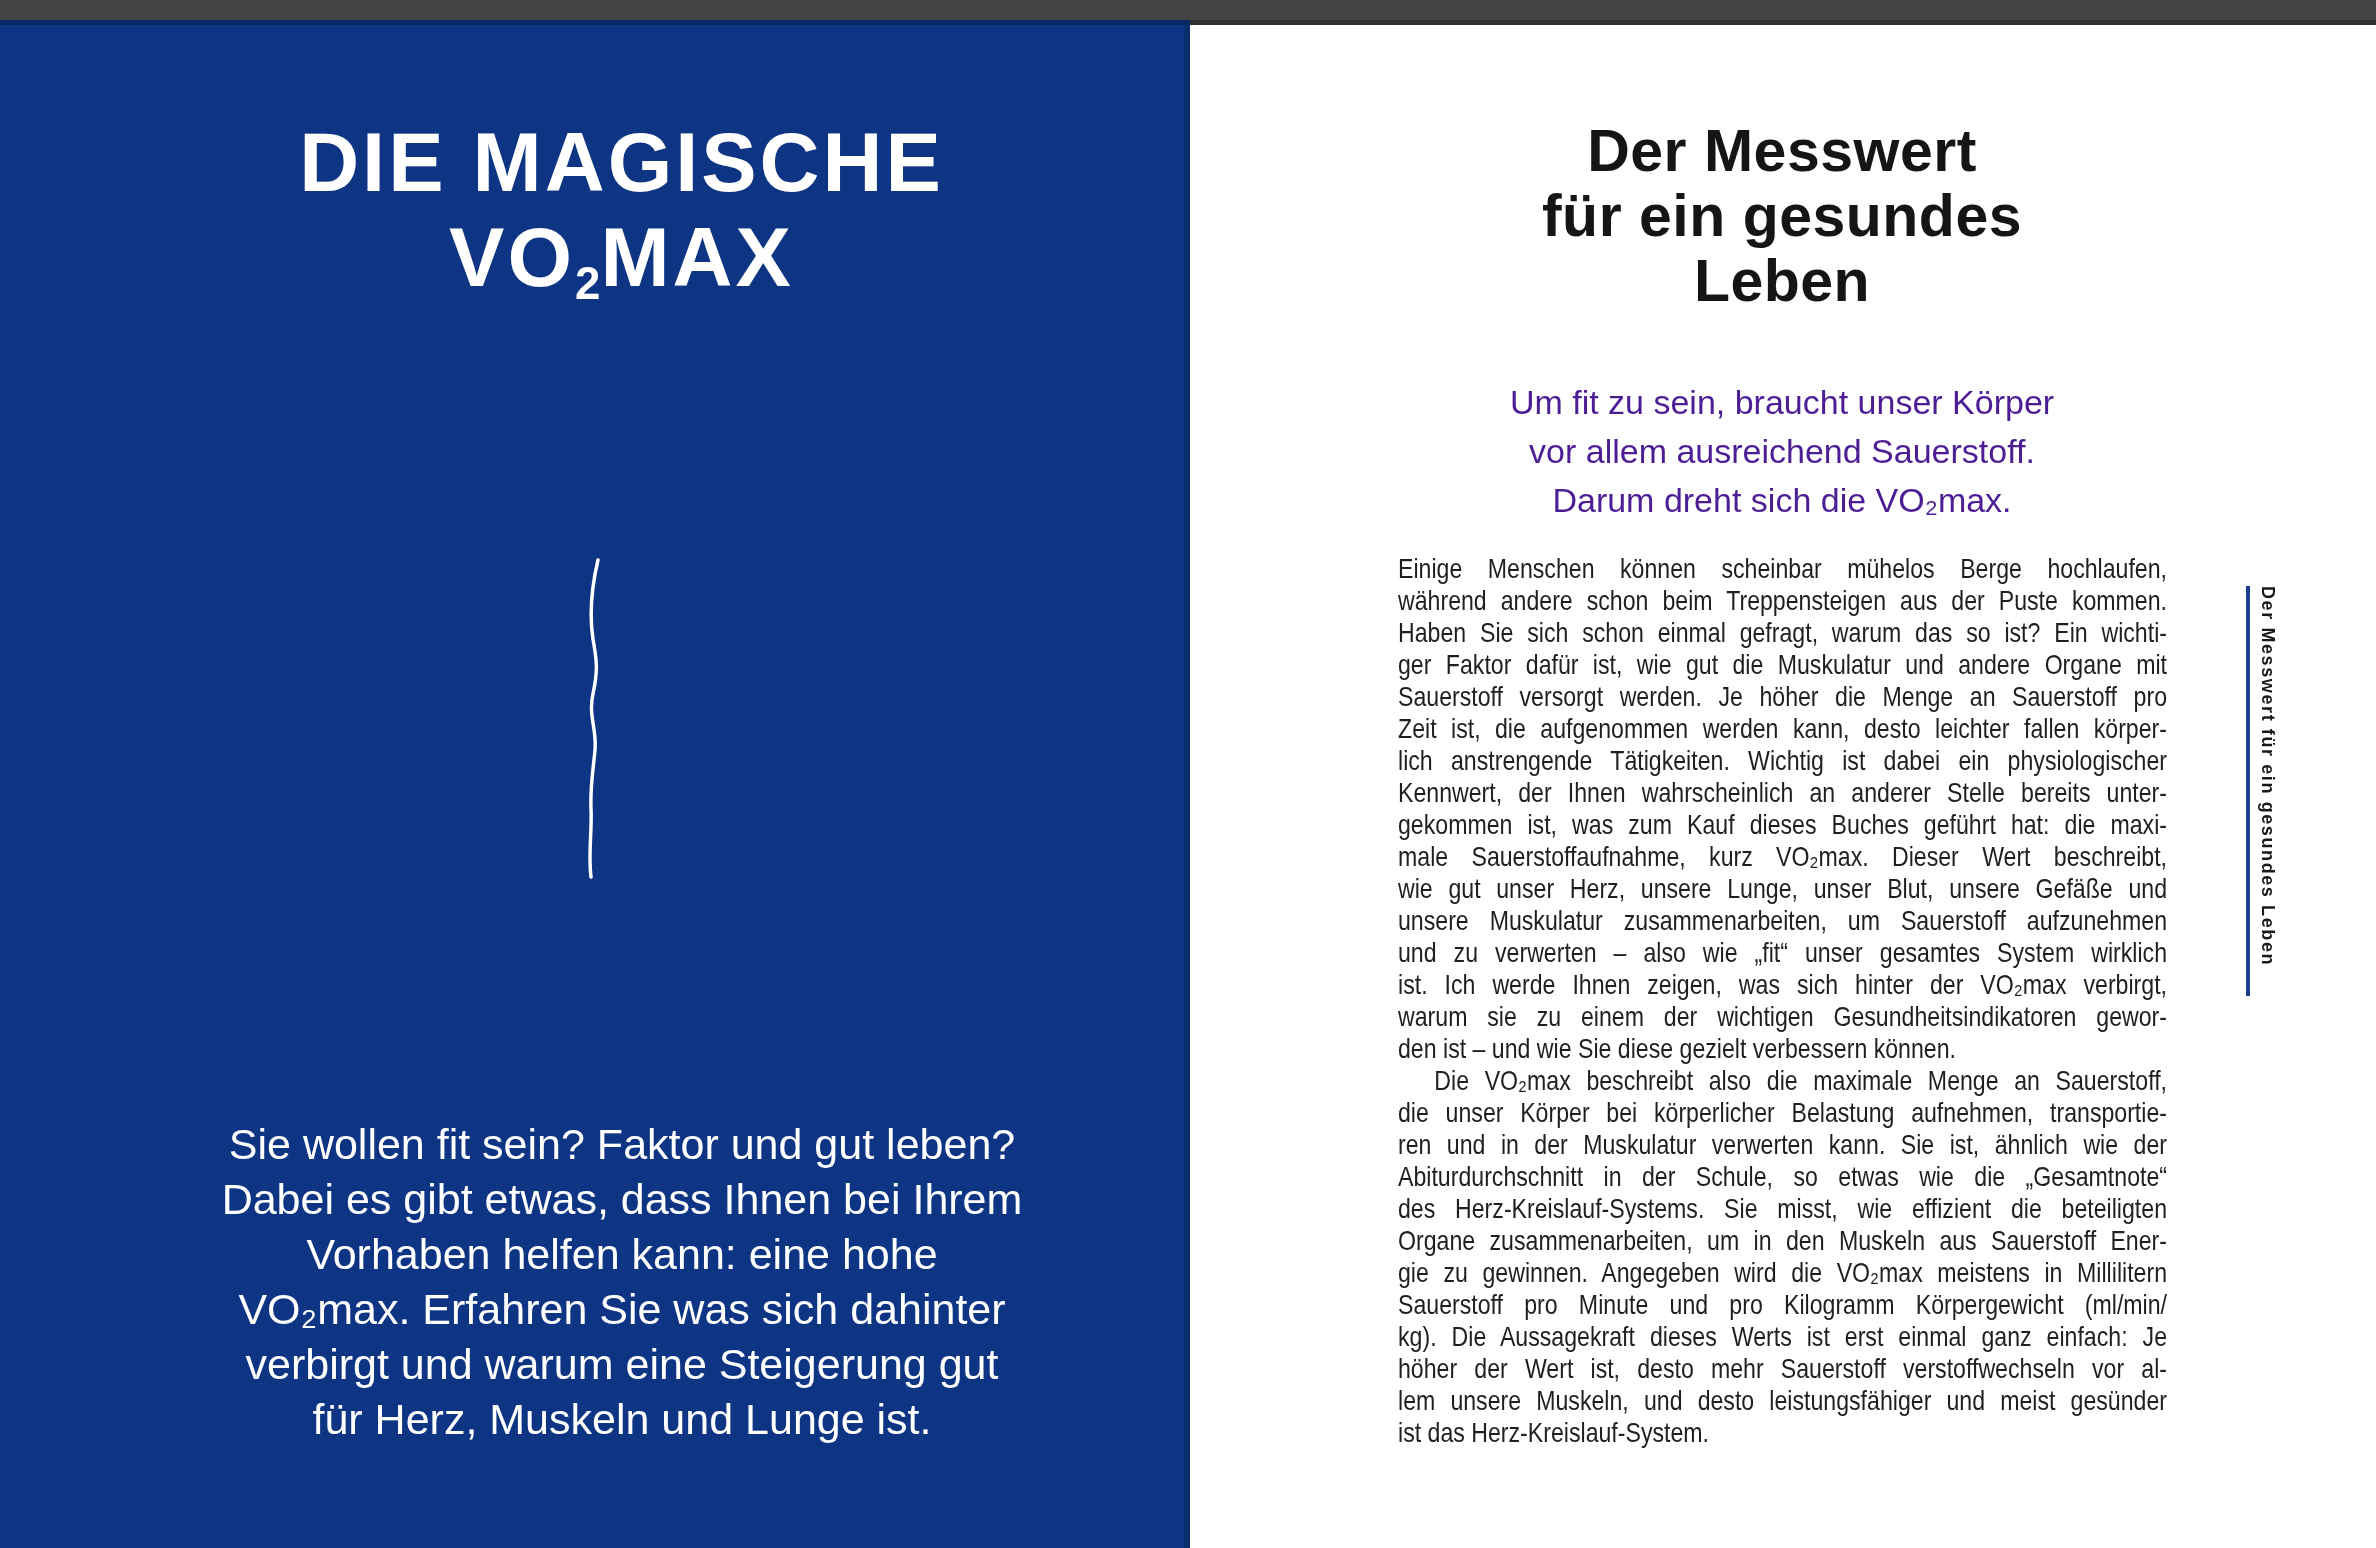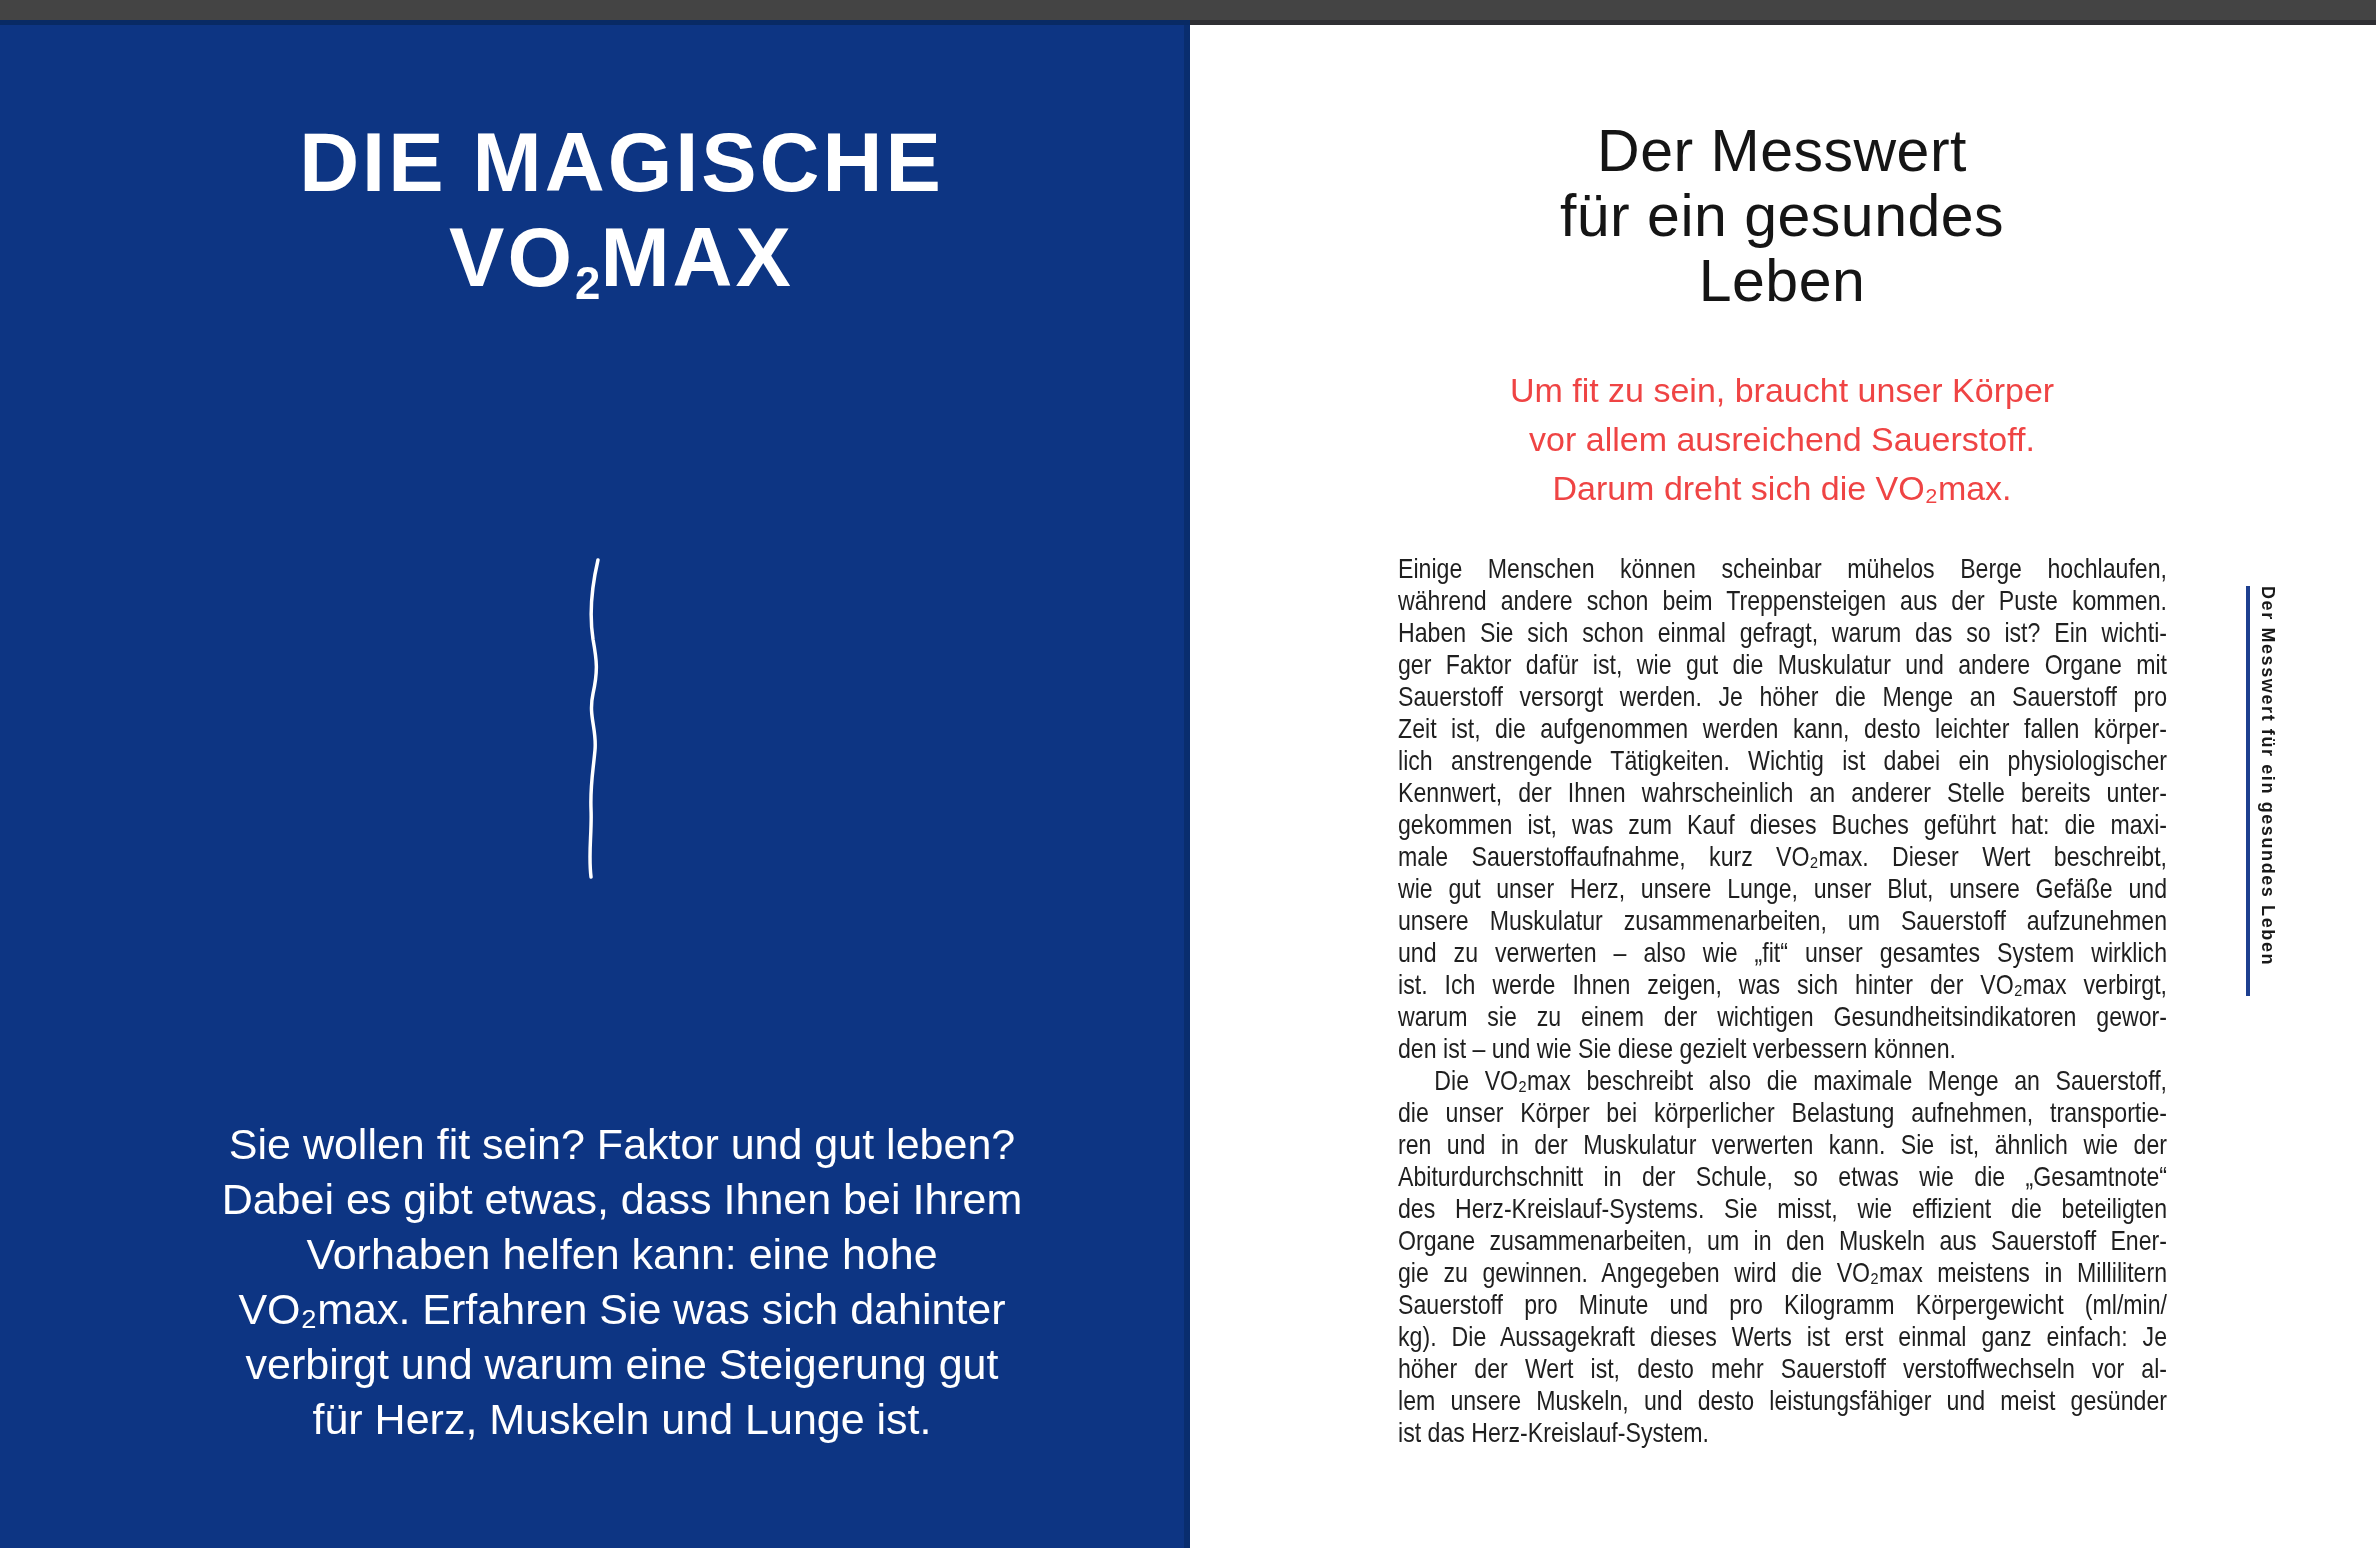--- a/index.html
+++ b/index.html
@@ -9,23 +9,23 @@
   .page-left{position:absolute;left:0;top:0;width:1190px;height:1548px;background:#0d3583;}
   .l-title{position:absolute;left:0;top:95px;width:1243px;margin:0;text-align:center;
            color:#ffffff;font-weight:700;font-size:83px;line-height:95px;letter-spacing:3px;}
   .l-title .sub2{font-size:0.55em;vertical-align:-0.28em;letter-spacing:0;}
   .squiggle{position:absolute;left:582px;top:538px;}
   .l-intro{position:absolute;left:28px;top:1097px;width:1188px;text-align:center;
            color:#ffffff;font-weight:300;font-size:43px;line-height:55px;}
   
   .page-right{position:absolute;left:1190px;top:0;width:1186px;height:1548px;background:#ffffff;}
   .r-title{position:absolute;left:208px;top:99px;width:768px;margin:0;text-align:center;
-           color:#151515;font-weight:400;font-size:59px;line-height:65px;letter-spacing:0.5px;}
-  .r-sub{position:absolute;left:208px;top:346px;width:768px;text-align:center;
-         color:#ef4444;font-weight:300;font-size:34px;line-height:49px;}
+           color:#151515;font-weight:700;font-size:59px;line-height:65px;letter-spacing:0.5px;}
+  .r-sub{position:absolute;left:208px;top:358px;width:768px;text-align:center;
+         color:#4c1d95;font-weight:300;font-size:34px;line-height:49px;}
   .body-col{position:absolute;left:208px;top:533px;width:931px;
             transform:scaleX(0.826);transform-origin:0 0;
             color:#1f1f1f;font-size:28px;line-height:32px;}
   .bline{text-align:justify;text-align-last:justify;white-space:normal;}
   .bline.last{text-align-last:left;}
   .bline.indent{text-indent:44px;}
   .margin-tab{position:absolute;left:1056px;top:566px;height:410px;
               border-left:4px solid #1d3f8f;padding-left:7px;}
   .margin-tab span{writing-mode:vertical-rl;display:block;height:100%;
                    font-size:18px;font-weight:700;letter-spacing:1.6px;color:#191919;

